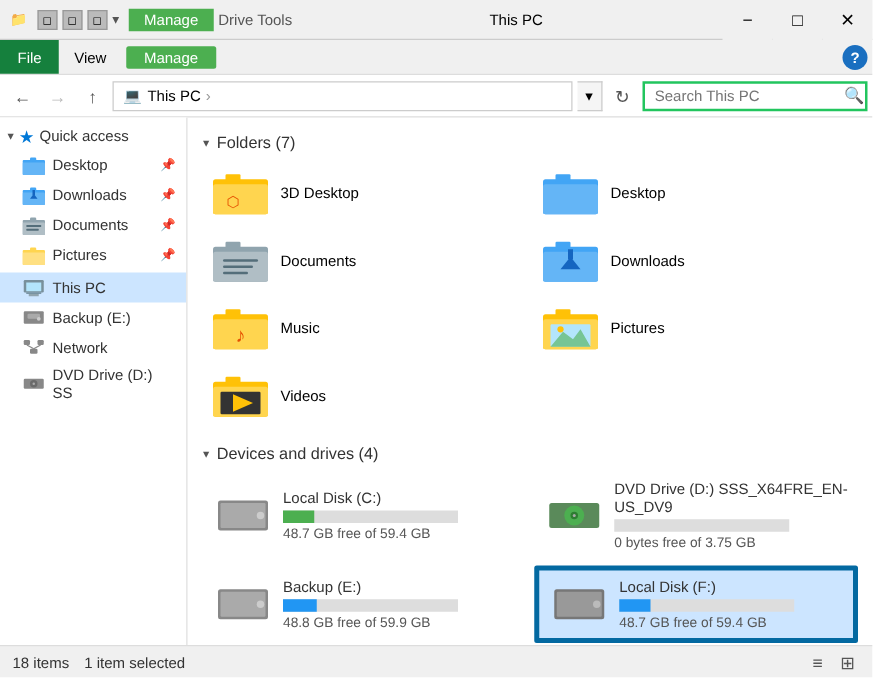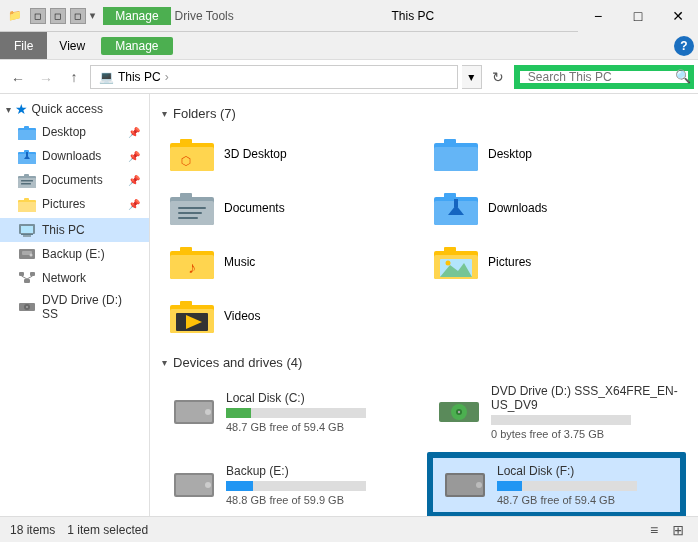--- a/index.html
+++ b/index.html
@@ -8,33 +8,33 @@
     
     .title-bar { height: 32px; background: #f0f0f0; display: flex; align-items: center; border-bottom: 1px solid #ccc; }
     .title-bar-icons { display: flex; gap: 4px; padding: 0 8px; align-items: center; }
     .tb-icon { width: 16px; height: 16px; background: #bbb; border: 1px solid #999; display: inline-block; font-size: 10px; text-align: center; line-height: 14px; }
     .title-bar-manage { background: #4caf50; color: white; padding: 2px 12px; font-size: 12px; margin-right: 4px; border: none; }
     .title-bar-controls { display: flex; gap: 0; }
     .ctrl-btn { width: 40px; height: 32px; border: none; background: #f0f0f0; font-size: 14px; cursor: pointer; }
 
     
     .menu-bar { height: 28px; background: #f0f0f0; display: flex; align-items: center; border-bottom: 1px solid #ddd; }
-    .menu-file { background: #737373; color: white; padding: 4px 14px; font-size: 12px; height: 100%; display: flex; align-items: center; }
+    .menu-file { background: #15803d; color: white; padding: 4px 14px; font-size: 12px; height: 100%; display: flex; align-items: center; }
     .menu-item { padding: 4px 12px; font-size: 12px; cursor: pointer; height: 100%; display: flex; align-items: center; }
     .menu-ribbon { background: #4caf50; color: white; padding: 2px 14px; font-size: 12px; border-radius: 2px; margin-left: 4px; }
     .help-btn { margin-left: auto; margin-right: 4px; width: 20px; height: 20px; background: #1a6fc0; color: white; border-radius: 50%; display: flex; align-items: center; justify-content: center; font-size: 12px; font-weight: bold; }
 
     
     .address-bar { height: 34px; background: #fff; border-bottom: 1px solid #ddd; display: flex; align-items: center; padding: 0 6px; gap: 4px; }
     .nav-btn { width: 24px; height: 24px; border: none; background: transparent; cursor: pointer; font-size: 14px; color: #555; }
     .nav-btn:disabled { color: #bbb; }
     .addr-path { flex: 1; height: 24px; border: 1px solid #ccc; padding: 0 8px; font-size: 12px; background: #fff; display: flex; align-items: center; }
     .addr-dropdown { width: 20px; height: 24px; border: 1px solid #ccc; border-left: none; background: #f5f5f5; display: flex; align-items: center; justify-content: center; cursor: pointer; }
     .refresh-btn { width: 24px; height: 24px; border: none; background: transparent; cursor: pointer; font-size: 14px; color: #555; }
-    .search-box { width: 180px; height: 24px; border: 6px solid #22c55e; padding: 0 8px; font-size: 12px; }
+    .search-box { width: 180px; height: 24px; border: 2px solid #22c55e; padding: 0 8px; font-size: 12px; }
 
     
     .main-layout { display: flex; height: calc(542px - 32px - 28px - 34px - 26px); }
 
     
     .sidebar { width: 150px; min-width: 150px; background: #fff; border-right: 1px solid #e0e0e0; overflow-y: auto; padding: 4px 0; }
     .sidebar-section { margin-bottom: 2px; }
     .sidebar-group-header { display: flex; align-items: center; padding: 3px 6px; font-size: 12px; cursor: pointer; color: #333; }
     .sidebar-group-header .chevron { font-size: 10px; margin-right: 4px; color: #555; }
     .sidebar-item { display: flex; align-items: center; padding: 3px 8px 3px 18px; cursor: pointer; font-size: 12px; color: #333; }
@@ -53,21 +53,21 @@
     .section-header .chevron { font-size: 10px; margin-right: 6px; color: #555; }
 
     
     .folders-grid { display: grid; grid-template-columns: repeat(2, 1fr); gap: 4px; margin-bottom: 14px; }
     .folder-item { display: flex; align-items: center; padding: 4px 6px; cursor: pointer; border-radius: 2px; }
     .folder-img { width: 48px; height: 42px; display: flex; align-items: center; justify-content: center; margin-right: 8px; flex-shrink: 0; }
 
     
     .devices-grid { display: grid; grid-template-columns: repeat(2, 1fr); gap: 6px; }
     .device-item { display: flex; align-items: center; padding: 6px 8px; cursor: pointer; border-radius: 2px; }
-    .device-item.selected { background: #cce5ff; border: 6px solid #0369a1; }
+    .device-item.selected { background: #cce5ff; border: 4px solid #0369a1; }
     .device-img { width: 48px; height: 38px; display: flex; align-items: center; justify-content: center; margin-right: 8px; flex-shrink: 0; }
     .device-info { display: flex; flex-direction: column; }
     .device-name { font-size: 12px; color: #333; font-weight: normal; }
     .device-bar-wrap { width: 140px; height: 10px; background: #ddd; margin: 3px 0; }
     .device-bar { height: 100%; background: #4caf50; }
     .device-bar.blue { background: #2196f3; }
     .device-bar.dvd { background: #4caf50; }
     .device-size { font-size: 11px; color: #555; }
 
     

